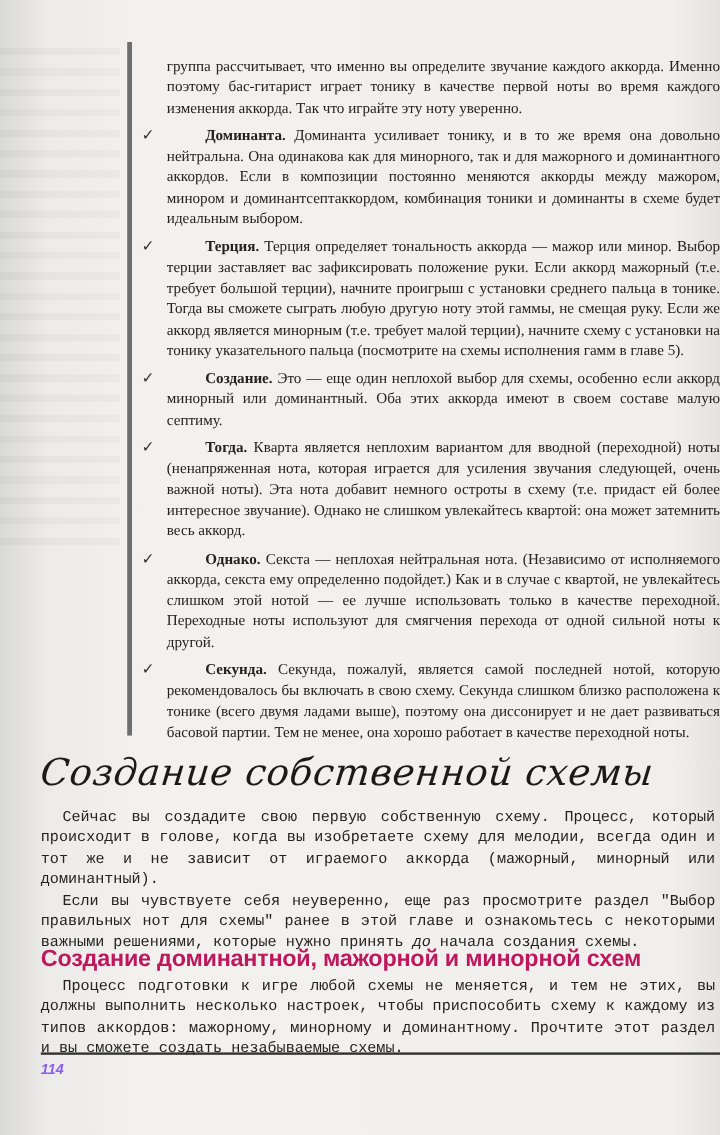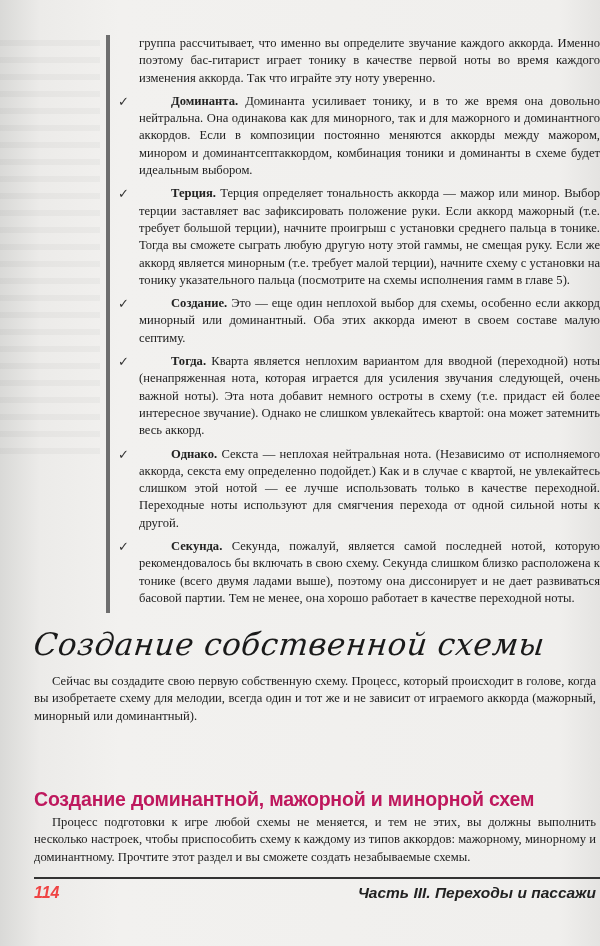--- a/index.html
+++ b/index.html
@@ -12,56 +12,56 @@
   }
   .page { position: absolute; left: 0; top: 0; width: 600px; height: 946px; }
   .sidebar-block {
     position: absolute; left: 106px; top: 35px; width: 490px; height: 578px;
   }
   .sidebar-bar {
     position: absolute; left: 0; top: 0; width: 4px; height: 100%;
     background: #6e6e6e;
   }
   .sb-content {
-    position: absolute; left: 12px; top: 0; width: 482px;
+    position: absolute; left: 12px; top: 12px; width: 482px;
     font-size: 12.6px; line-height: 17.3px; text-align: justify;
   }
   .sb-content p { margin: 0; }
   .intro { padding-left: 21px; }
   .item { position: relative; padding-left: 21px; margin-top: 6px !important; }
   .check {
     position: absolute; left: 0; top: 0; width: 14px; font-size: 13px; color: #333;
     font-family: "DejaVu Sans", sans-serif;
   }
   .term { font-weight: bold; margin-left: 32px; }
   h1.section-title {
     position: absolute; left: 34px; top: 626px; margin: 0;
     font-family: "DejaVu Serif", serif; font-style: italic; font-weight: normal;
     font-size: 31px; letter-spacing: 0.5px; color: #1a1a1a;
     transform: skewX(-6deg);
   }
   .body-text {
     position: absolute; left: 34px; width: 562px; font-size: 12.6px; line-height: 17.4px;
     text-align: justify;
   }
-  .body-text p { margin: 0; text-indent: 18px; }
+  .body-text p { margin: 0; text-indent: 18px; font-family: Liberation Mono, monospace; }
   .t1 { top: 673px; }
   h2.subsection-title {
     position: absolute; left: 34px; top: 788px; margin: 0;
     font-family: "Liberation Sans", sans-serif; font-weight: bold;
     font-size: 19.5px; color: #be185d; letter-spacing: -0.2px;
   }
   .t2 { top: 814px; }
   .footer-rule {
     position: absolute; left: 34px; top: 877px; width: 566px; height: 2px; background: #333;
   }
   .page-number {
     position: absolute; left: 34px; top: 884px;
     font-family: "Liberation Sans", sans-serif; font-weight: bold; font-style: italic;
-    font-size: 16px; color: #ef4444;
+    font-size: 12px; color: #8b5cf6;
   }
   .running-head {
     position: absolute; right: 4px; top: 884px;
     font-family: "Liberation Sans", sans-serif; font-weight: bold; font-style: italic;
     font-size: 15.5px; color: #222;
   }
   .ghost {
     position: absolute; left: 0; top: 40px; width: 100px; height: 420px;
     background: repeating-linear-gradient(180deg, rgba(0,0,0,0.03) 0 6px, transparent 6px 17px);
   }
@@ -95,24 +95,24 @@
       <p class="item">
         <span class="check">✓</span><span class="term">Секунда.</span><span> Секунда, пожалуй, является самой последней нотой, которую рекомендовалось бы включать в свою схему. Секунда слишком близко расположена к тонике (всего двумя ладами выше), поэтому она диссонирует и не дает развиваться басовой партии. Тем не менее, она хорошо работает в качестве переходной ноты.</span>
       </p>
     </div>
   </div>
 
   <h1 class="section-title">Создание собственной схемы</h1>
 
   <div class="body-text t1">
     <p>Сейчас вы создадите свою первую собственную схему. Процесс, который происходит в голове, когда вы изобретаете схему для мелодии, всегда один и тот же и не зависит от играемого аккорда (мажорный, минорный или доминантный).</p>
+    <p><span>Если вы чувствуете себя неуверенно, еще раз просмотрите раздел "Выбор правильных нот для схемы" ранее в этой главе и ознакомьтесь с некоторыми важными решениями, которые нужно принять </span><em>до</em><span> начала создания схемы.</span></p>
   </div>
 
   <h2 class="subsection-title">Создание доминантной, мажорной и минорной схем</h2>
 
   <div class="body-text t2">
     <p>Процесс подготовки к игре любой схемы не меняется, и тем не этих, вы должны выполнить несколько настроек, чтобы приспособить схему к каждому из типов аккордов: мажорному, минорному и доминантному. Прочтите этот раздел и вы сможете создать незабываемые схемы.</p>
   </div>
 
   <div class="footer-rule"></div>
   <div class="page-number">114</div>
-  <div class="running-head">Часть III. Переходы и пассажи</div>
 </div>
 
 </body></html>

